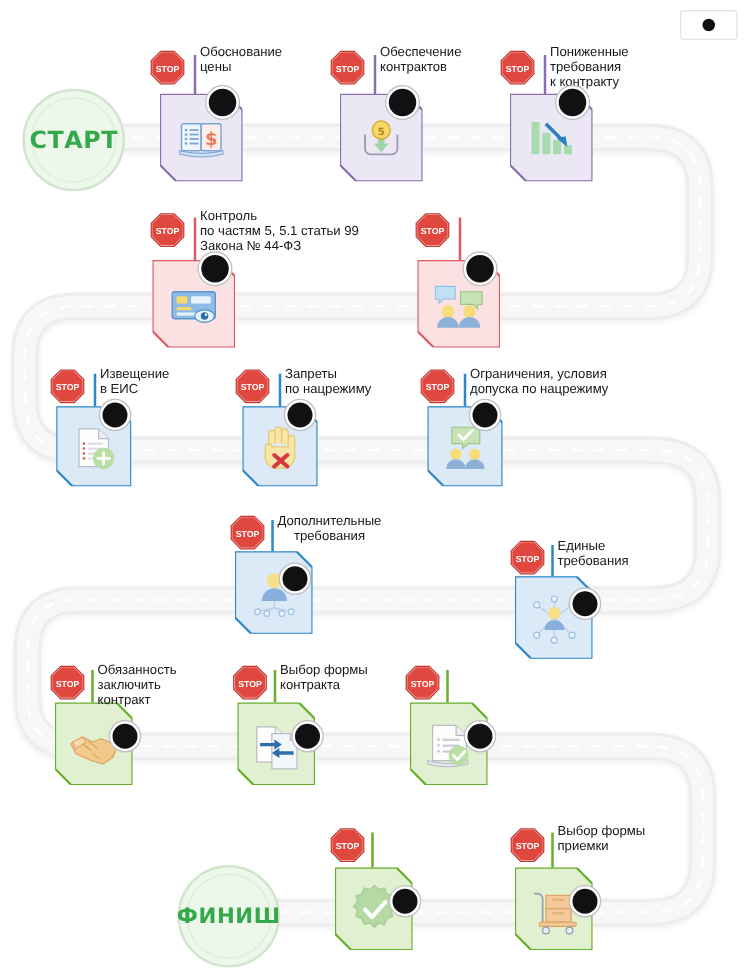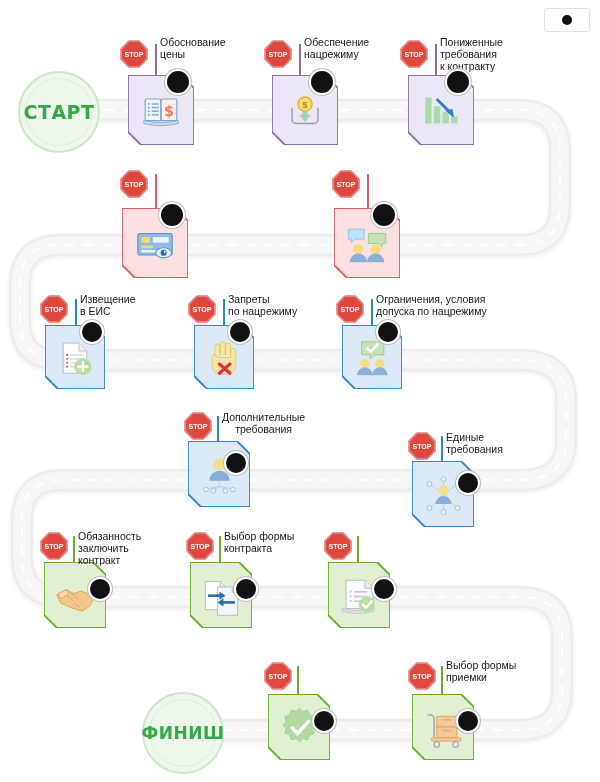--- a/index.html
+++ b/index.html
@@ -115,21 +115,21 @@
         <div class="dot" style="left: 165px; top: 69px; width: 22px; height: 22px; pointer-events: auto;"></div>
       </div>
       <div class="node" style="left: 0px; top: 0px; width: 600px; height: 782px; pointer-events: none;">
         <div class="tick" style="left: 299px; top: 44px; height: 32px; background: rgb(138, 111, 176);"></div>
         <div class="stop" style="left: 264px; top: 40px;"><svg width="28" height="28" viewBox="0 0 28 28">
        <polygon points="8.6,1 19.4,1 27,8.6 27,19.4 19.4,27 8.6,27 1,19.4 1,8.6" fill="#e0483f" stroke="#ffffff" stroke-width="1.6"></polygon>
        <polygon points="8.6,1 19.4,1 27,8.6 27,19.4 19.4,27 8.6,27 1,19.4 1,8.6" fill="none" stroke="#c0352e" stroke-width="1"></polygon>
        <text x="14" y="17.4" font-family="Liberation Sans, sans-serif" font-size="7" font-weight="700" fill="#ffffff" text-anchor="middle">STOP</text>
      </svg></div>
         <div class="label" style="left: 304px; top: 36px;">Обеспечение
-нацрежиму</div>
+контрактов</div>
         <div class="card" style="left: 272px; top: 75px;"><svg width="66" height="70" viewBox="0 0 66 70">
        <path d="M0 0 H53 L66 13 V70 H13 L0 57 Z" fill="#ece7f4" stroke="#8a6fb0" stroke-width="1.8" stroke-linejoin="round"></path>
      </svg>
      <div style="position:absolute;left:0;top:0;width:66px;height:70px;
                  display:flex;align-items:center;justify-content:center;">
        <svg width="46" height="49" viewBox="0 0 64 64">
               <path d="M14 28 v16 a6 6 0 0 0 6 6 h24 a6 6 0 0 0 6 -6 v-16" fill="none" stroke="#9a9ab0" stroke-width="2"></path>
        <path d="M32 22 v18" stroke="#9ed6a8" stroke-width="7"></path>
        <path d="M24 38 l8 10 l8 -10 z" fill="#9ed6a8"></path>
        <circle cx="32" cy="23" r="10" fill="#f7d86a" stroke="#d9ab2e" stroke-width="1.6"></circle>
@@ -164,20 +164,23 @@
      </div></div>
         <div class="dot" style="left: 445px; top: 69px; width: 22px; height: 22px; pointer-events: auto;"></div>
       </div>
       <div class="node" style="left: 0px; top: 0px; width: 600px; height: 782px; pointer-events: none;">
         <div class="tick" style="left: 155px; top: 174px; height: 34px; background: rgb(224, 90, 98);"></div>
         <div class="stop" style="left: 120px; top: 170px;"><svg width="28" height="28" viewBox="0 0 28 28">
        <polygon points="8.6,1 19.4,1 27,8.6 27,19.4 19.4,27 8.6,27 1,19.4 1,8.6" fill="#e0483f" stroke="#ffffff" stroke-width="1.6"></polygon>
        <polygon points="8.6,1 19.4,1 27,8.6 27,19.4 19.4,27 8.6,27 1,19.4 1,8.6" fill="none" stroke="#c0352e" stroke-width="1"></polygon>
        <text x="14" y="17.4" font-family="Liberation Sans, sans-serif" font-size="7" font-weight="700" fill="#ffffff" text-anchor="middle">STOP</text>
      </svg></div>
+        <div class="label" style="left: 160px; top: 167px;">Контроль
+по частям 5, 5.1 статьи 99
+Закона № 44-ФЗ</div>
         <div class="card" style="left: 122px; top: 208px;"><svg width="66" height="70" viewBox="0 0 66 70">
        <path d="M0 0 H53 L66 13 V70 H13 L0 57 Z" fill="#fbe1e1" stroke="#e05a62" stroke-width="1.8" stroke-linejoin="round"></path>
      </svg>
      <div style="position:absolute;left:0;top:0;width:66px;height:70px;
                  display:flex;align-items:center;justify-content:center;">
        <svg width="46" height="49" viewBox="0 0 64 64">
               <rect x="8" y="18" width="48" height="30" rx="3" fill="#8fbce6" stroke="#5a95cc" stroke-width="1.5"></rect>
        <rect x="13" y="23" width="12" height="8" rx="1.5" fill="#f7d86a"></rect>
        <rect x="29" y="23" width="22" height="8" rx="1.5" fill="#e9f2fa"></rect>
        <rect x="13" y="35" width="16" height="3.5" fill="#f7d86a"></rect>

